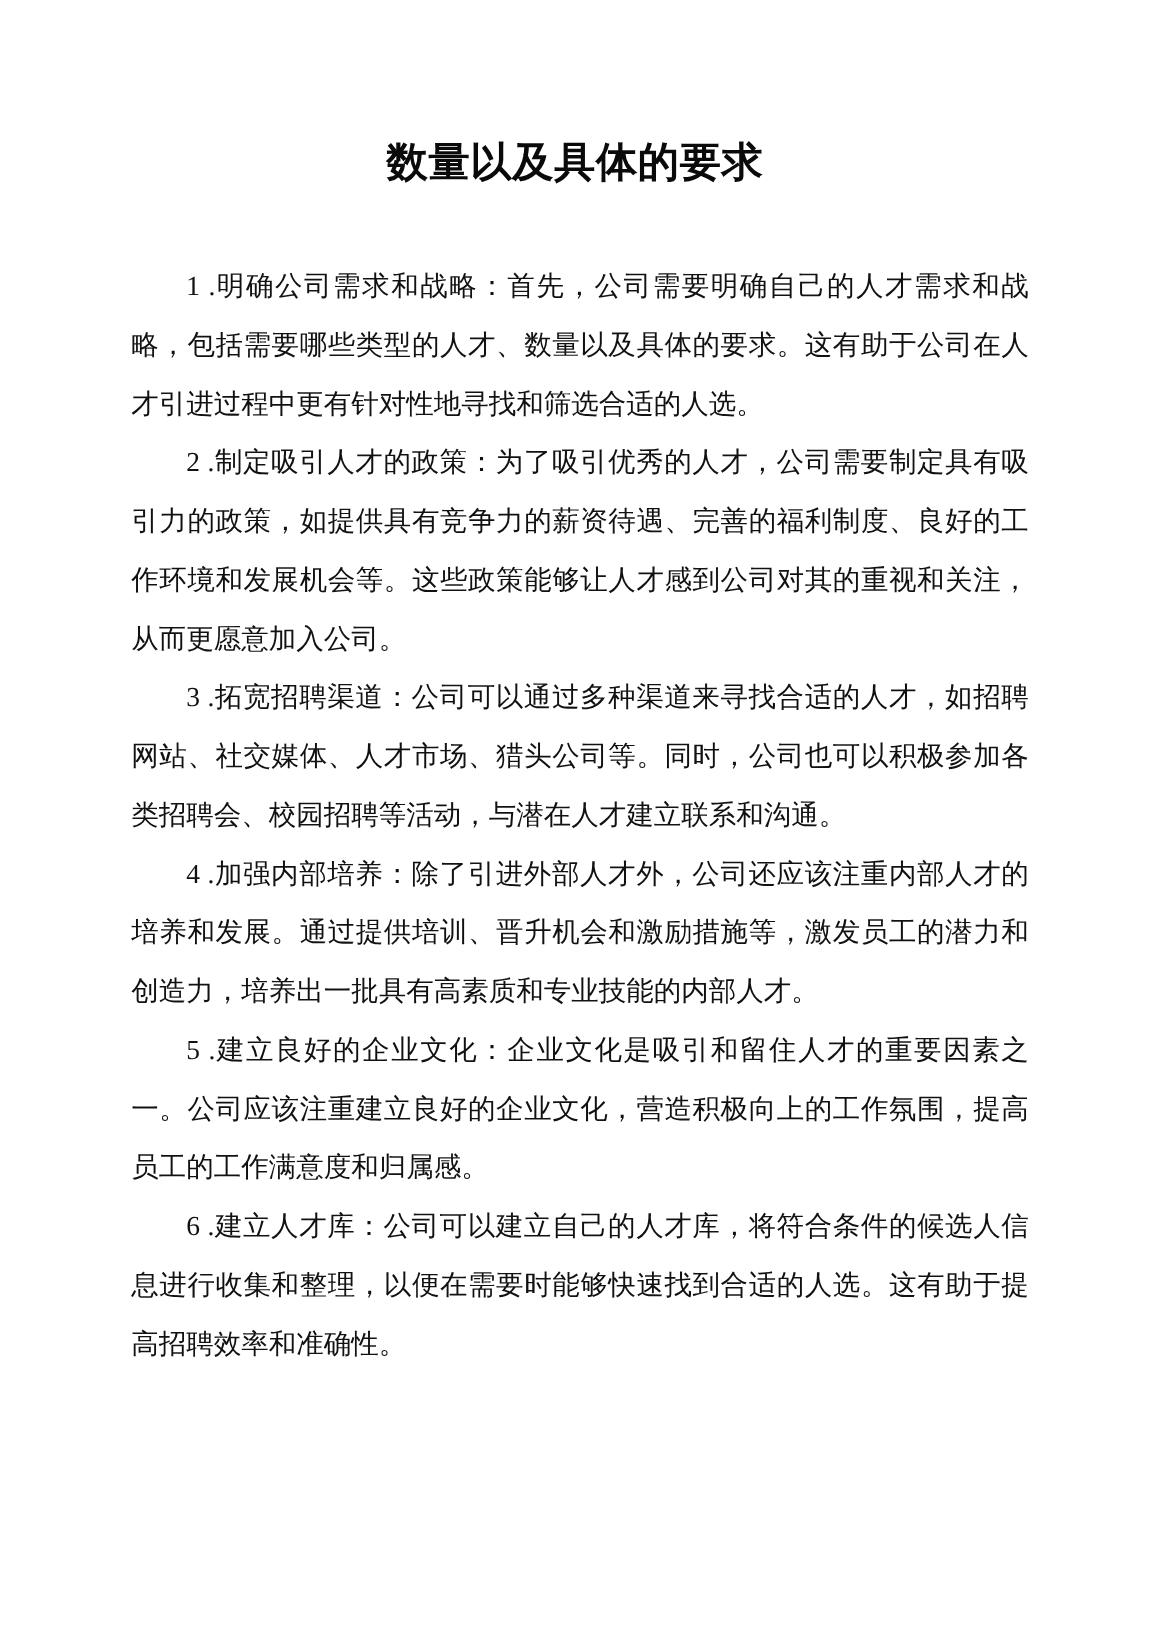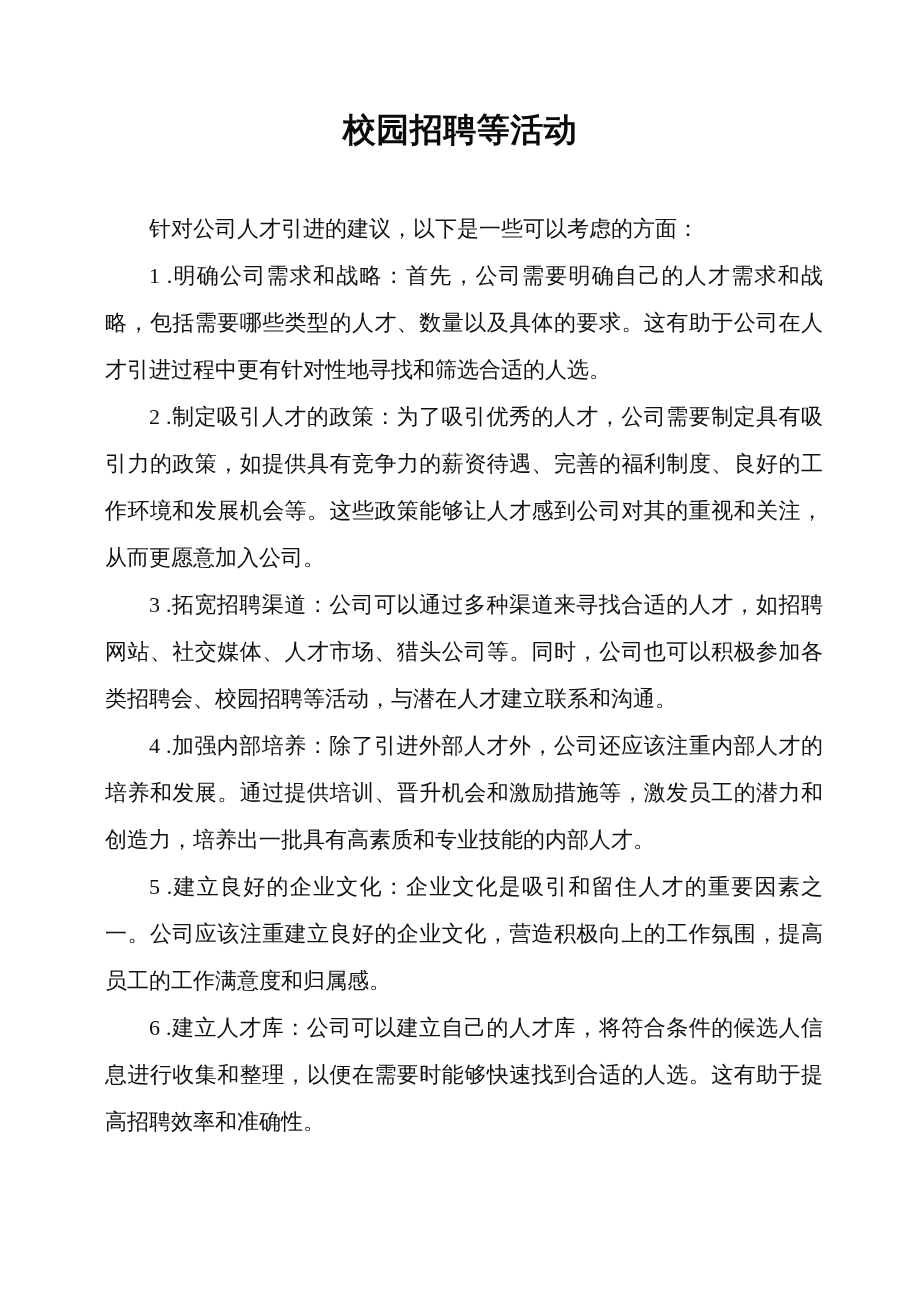--- a/index.html
+++ b/index.html
@@ -44,24 +44,23 @@
     margin: 0;
     padding: 0;
     text-indent: 2em;
     word-break: break-all;
   }
 </style>
 </head>
 <body>
 
 <div class="page">
-  <h1 class="doc-title">校园招聘等活动</h1>
+  <h1 class="doc-title">数量以及具体的要求</h1>
 
   <div class="doc-body">
-    <p>针对公司人才引进的建议，以下是一些可以考虑的方面：</p>
     <p>1 .明确公司需求和战略：首先，公司需要明确自己的人才需求和战略，包括需要哪些类型的人才、数量以及具体的要求。这有助于公司在人才引进过程中更有针对性地寻找和筛选合适的人选。</p>
     <p>2 .制定吸引人才的政策：为了吸引优秀的人才，公司需要制定具有吸引力的政策，如提供具有竞争力的薪资待遇、完善的福利制度、良好的工作环境和发展机会等。这些政策能够让人才感到公司对其的重视和关注，从而更愿意加入公司。</p>
     <p>3 .拓宽招聘渠道：公司可以通过多种渠道来寻找合适的人才，如招聘网站、社交媒体、人才市场、猎头公司等。同时，公司也可以积极参加各类招聘会、校园招聘等活动，与潜在人才建立联系和沟通。</p>
     <p>4 .加强内部培养：除了引进外部人才外，公司还应该注重内部人才的培养和发展。通过提供培训、晋升机会和激励措施等，激发员工的潜力和创造力，培养出一批具有高素质和专业技能的内部人才。</p>
     <p>5 .建立良好的企业文化：企业文化是吸引和留住人才的重要因素之一。公司应该注重建立良好的企业文化，营造积极向上的工作氛围，提高员工的工作满意度和归属感。</p>
     <p>6 .建立人才库：公司可以建立自己的人才库，将符合条件的候选人信息进行收集和整理，以便在需要时能够快速找到合适的人选。这有助于提高招聘效率和准确性。</p>
   </div>
 </div>
 
 </body></html>

